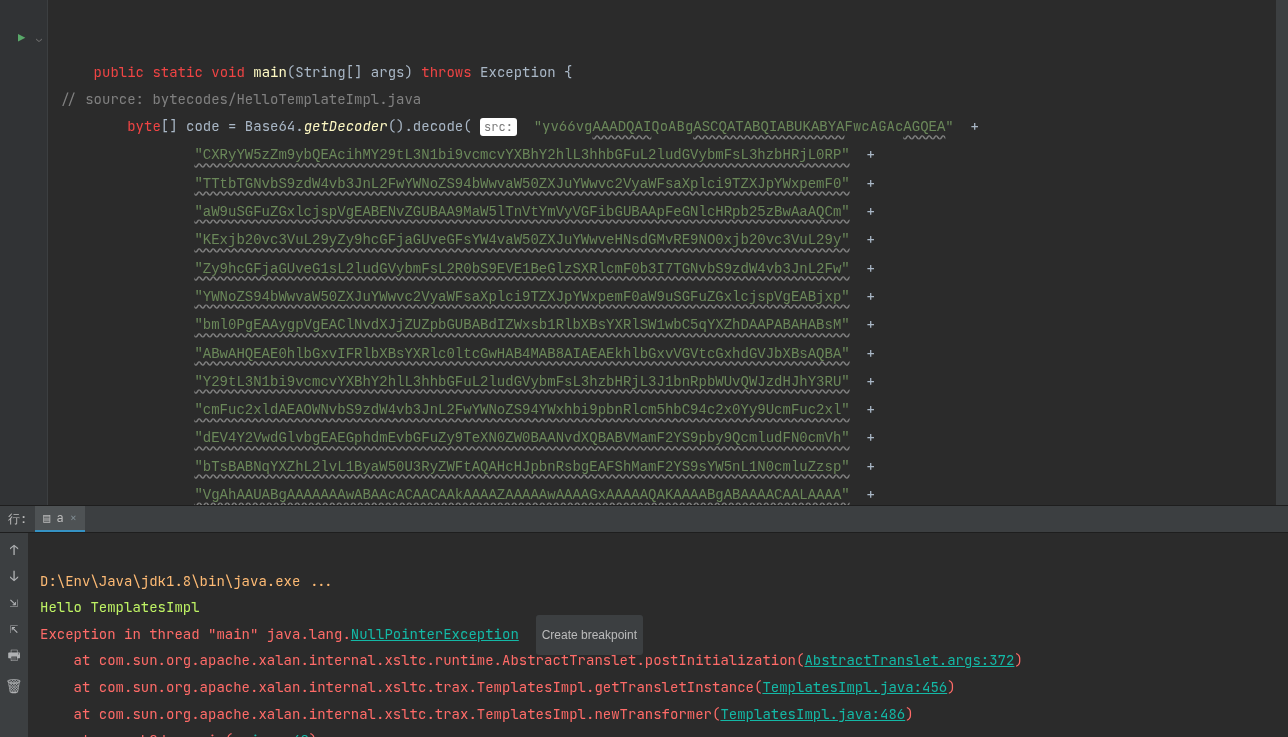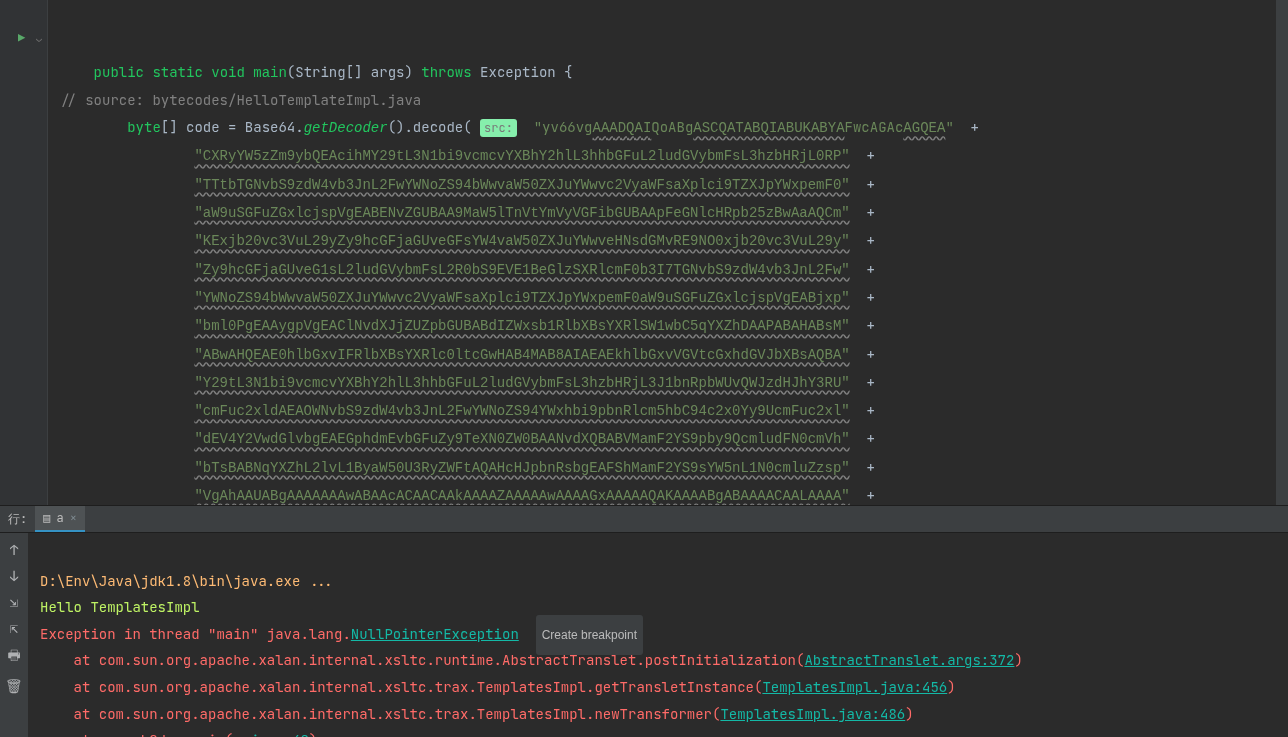--- a/index.html
+++ b/index.html
@@ -47,26 +47,26 @@
   background: #3c3f41;
 }
 .code {
   flex: 1;
   padding: 4px 12px;
   white-space: pre;
   line-height: 1.95;
   overflow: hidden;
   position: relative;
 }
-.kw { color: #22c55e; }
-.mname { color: #22c55e; font-family: Liberation Mono, monospace; }
+.kw { color: #ef4444; }
+.mname { color: #fef9c3; }
 .comment { color: #808080; margin-top: 44px; }
 .str { color: #6a8759; }
 .param-hint {
-  background: #86efac;
+  background: #ffffff;
   color: #787878;
   padding: 1px 4px;
   border-radius: 3px;
   font-size: 12px;
 }
 .underline {
   text-decoration: underline;
   text-decoration-style: wavy;
   text-decoration-color: #808080;
   text-underline-offset: 3px;

